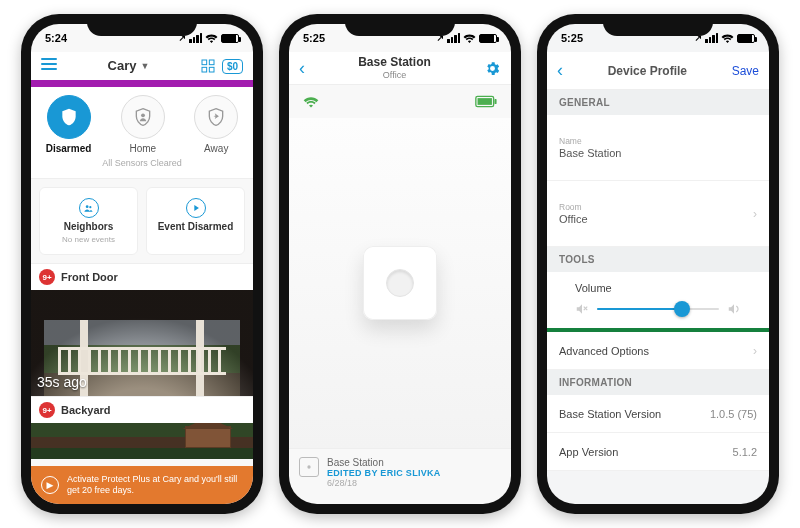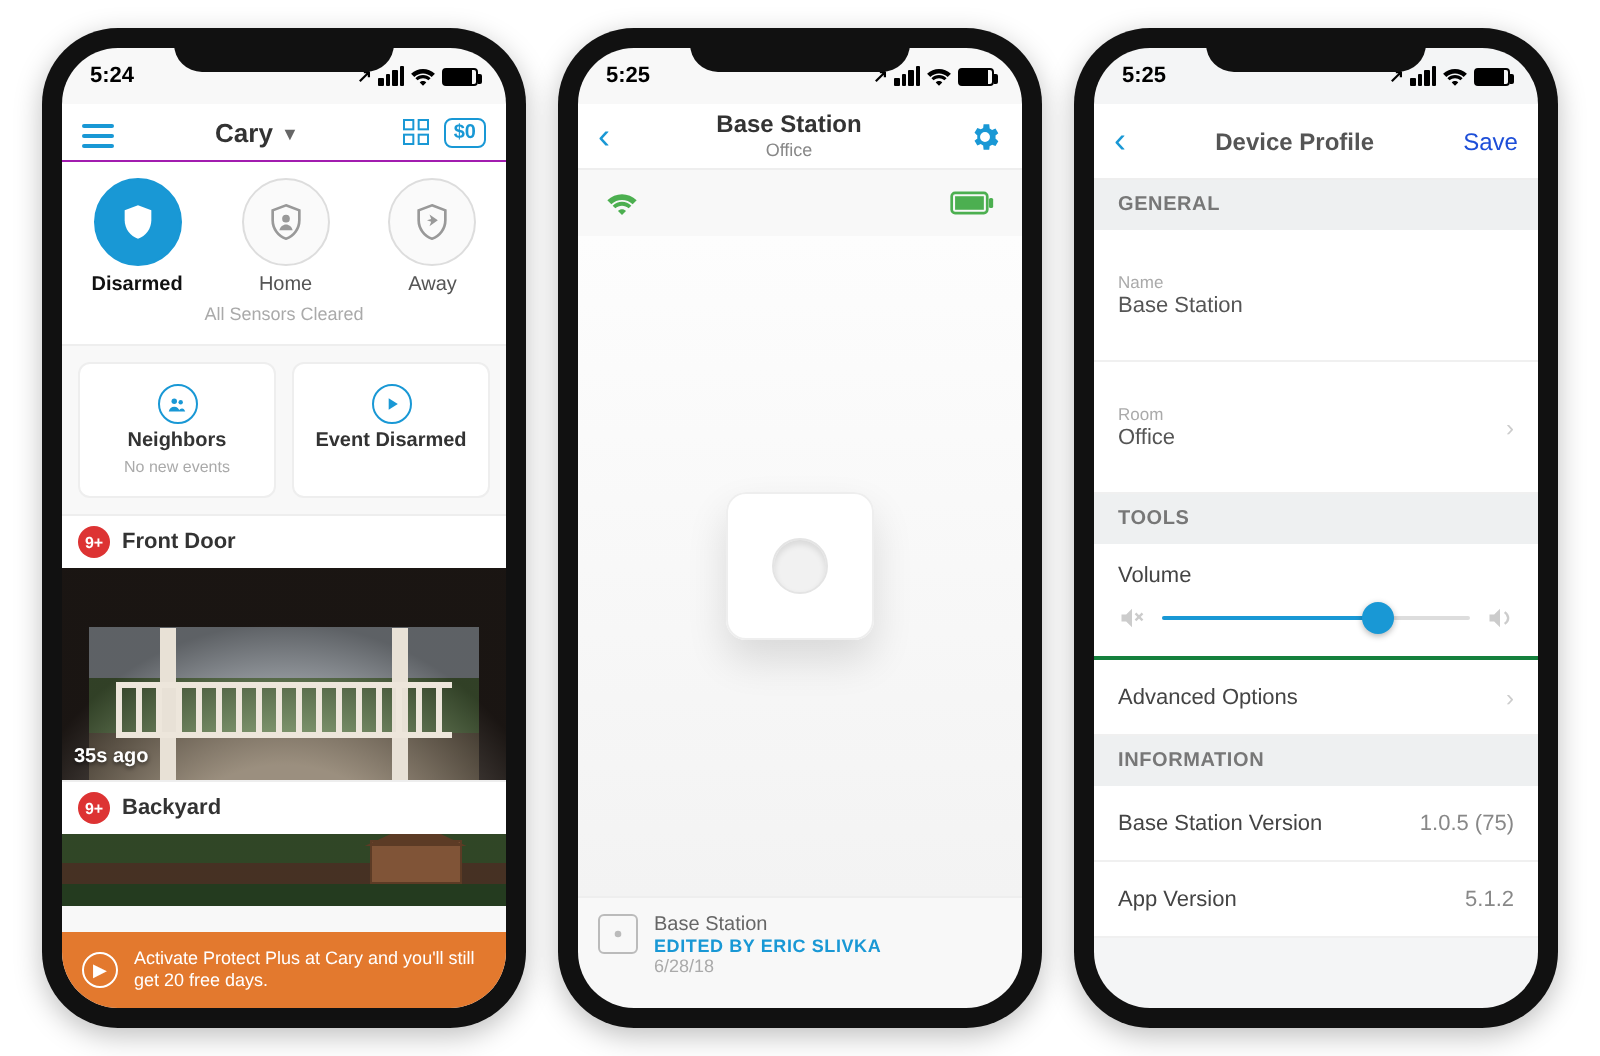--- a/index.html
+++ b/index.html
@@ -11,21 +11,21 @@
   .status .right{display:flex;align-items:center;gap:3px}
   .sig{display:inline-flex;align-items:flex-end;gap:1px}
   .sig i{width:2.5px;background:#000;border-radius:.5px}
   .sig i:nth-child(1){height:4px}.sig i:nth-child(2){height:6px}.sig i:nth-child(3){height:8px}.sig i:nth-child(4){height:10px}
   .batt{width:18px;height:9px;border:1px solid #000;border-radius:2px;position:relative}
   .batt::after{content:"";position:absolute;right:-3px;top:2px;width:2px;height:5px;background:#000;border-radius:0 1px 1px 0}
   .batt i{display:block;height:100%;width:85%;background:#000}
   svg{display:block}
 
   
-  .p1-top{background:#fff;display:flex;align-items:flex-end;justify-content:space-between;padding:6px 10px;border-bottom:1px solid #a21caf}
+  .p1-top{background:#fff;display:flex;align-items:flex-start;justify-content:space-between;padding:6px 10px;border-bottom:7px solid #a21caf}
   .hamburger{display:flex;flex-direction:column;gap:3px}
   .hamburger i{width:16px;height:2px;background:#1998d5;border-radius:1px}
   .loc{font-size:13px;font-weight:600;color:#333;display:flex;align-items:center;gap:4px}
   .loc .caret{font-size:9px;color:#666}
   .top-right{display:flex;align-items:center;gap:6px}
   .grid-ic{width:16px;height:16px}
   .grid-ic rect{fill:none;stroke:#1998d5;stroke-width:1.5}
   .pill{border:1px solid #1998d5;color:#1998d5;font-size:10px;font-weight:600;padding:1px 4px;border-radius:4px}
   .modes{background:#fff;padding:8px 0 6px;border-bottom:1px solid #eee}
   .modes-row{display:flex;justify-content:space-around}
@@ -36,21 +36,21 @@
   .sensors{text-align:center;font-size:9px;color:#aaa;padding:4px 0}
   .dash-cards{display:flex;gap:8px;padding:8px}
   .dash-card{flex:1;background:#fff;border:1px solid #eee;border-radius:6px;padding:10px 4px;display:flex;flex-direction:column;align-items:center;gap:3px}
   .dash-card .ic{width:20px;height:20px;border-radius:50%;border:1px solid #1998d5;display:flex;align-items:center;justify-content:center;color:#1998d5;font-size:10px}
   .dash-card .t{font-size:10px;font-weight:600;color:#333}
   .dash-card .s{font-size:8px;color:#aaa}
   .cam-header{display:flex;align-items:center;gap:6px;padding:5px 8px;background:#fff;border-top:1px solid #eee}
   .dot9{width:16px;height:16px;background:#d33;border-radius:50%;color:#fff;font-size:8px;display:flex;align-items:center;justify-content:center;font-weight:600}
   .cam-header .name{font-size:11px;font-weight:600;color:#333}
   .cam-frame{height:106px;position:relative;overflow:hidden}
-  .ts{position:absolute;left:6px;bottom:6px;color:#fff;font-size:10px;font-weight:700;text-shadow:0 1px 2px rgba(0,0,0,.6)}
+  .ts{position:absolute;left:6px;bottom:6px;color:#fff;font-size:14px;font-weight:400;text-shadow:0 1px 2px rgba(0,0,0,.6)}
   .snap2{height:36px;position:relative;overflow:hidden}
   .banner{position:absolute;left:0;right:0;bottom:0;background:#e3792e;color:#fff;padding:8px 10px;display:flex;align-items:center;gap:8px}
   .banner .pc{width:18px;height:18px;border:1.5px solid #fff;border-radius:50%;display:flex;align-items:center;justify-content:center;font-size:9px;flex-shrink:0}
   .banner .txt{font-size:9px;line-height:1.25}
 
   
   .porch-scene{
     width:100%;height:100%;
     background:
       radial-gradient(circle at 50% 160%, rgba(255,255,255,.25) 35%, rgba(0,0,0,.55) 70%),
@@ -93,21 +93,21 @@
   .sect{background:#eef0f1;padding:7px 12px;font-size:10px;font-weight:700;color:#777;letter-spacing:.3px}
   .row{background:#fff;border-bottom:1px solid #f0f0f0;padding:6px 12px;display:flex;align-items:center;justify-content:space-between;min-height:38px}
   .row .l{font-size:11px;color:#444}
   .row .v{font-size:11px;color:#888}
   .row.two{flex-direction:column;align-items:flex-start;gap:1px;padding:21px 12px}
   .row.two .k{font-size:8.5px;color:#aaa}
   .row.two .val{font-size:11px;color:#555}
   .chev{color:#ccc;font-size:12px}
   .row.withchev{position:relative}
   .row.withchev .chev{position:absolute;right:12px;top:50%;transform:translateY(-50%)}
-  .vol{padding:10px 12px 12px;background:#fff;border-bottom:2px solid #15803d}
+  .vol{padding:10px 28px 12px;background:#fff;border-bottom:4px solid #15803d}
   .vol .lbl{font-size:11px;color:#444;margin-bottom:8px}
   .slider{display:flex;align-items:center;gap:8px}
   .track{flex:1;height:2px;background:#ddd;position:relative;border-radius:2px}
   .track .fill{position:absolute;left:0;top:0;bottom:0;background:#1998d5;width:70%;border-radius:2px}
   .track .knob{position:absolute;top:50%;left:70%;width:16px;height:16px;background:#1998d5;border-radius:50%;transform:translate(-50%,-50%);box-shadow:0 1px 3px rgba(0,0,0,.3)}
   .mute-ic,.loud-ic{color:#ccc}
 </style>
 </head>
 <body>
 

